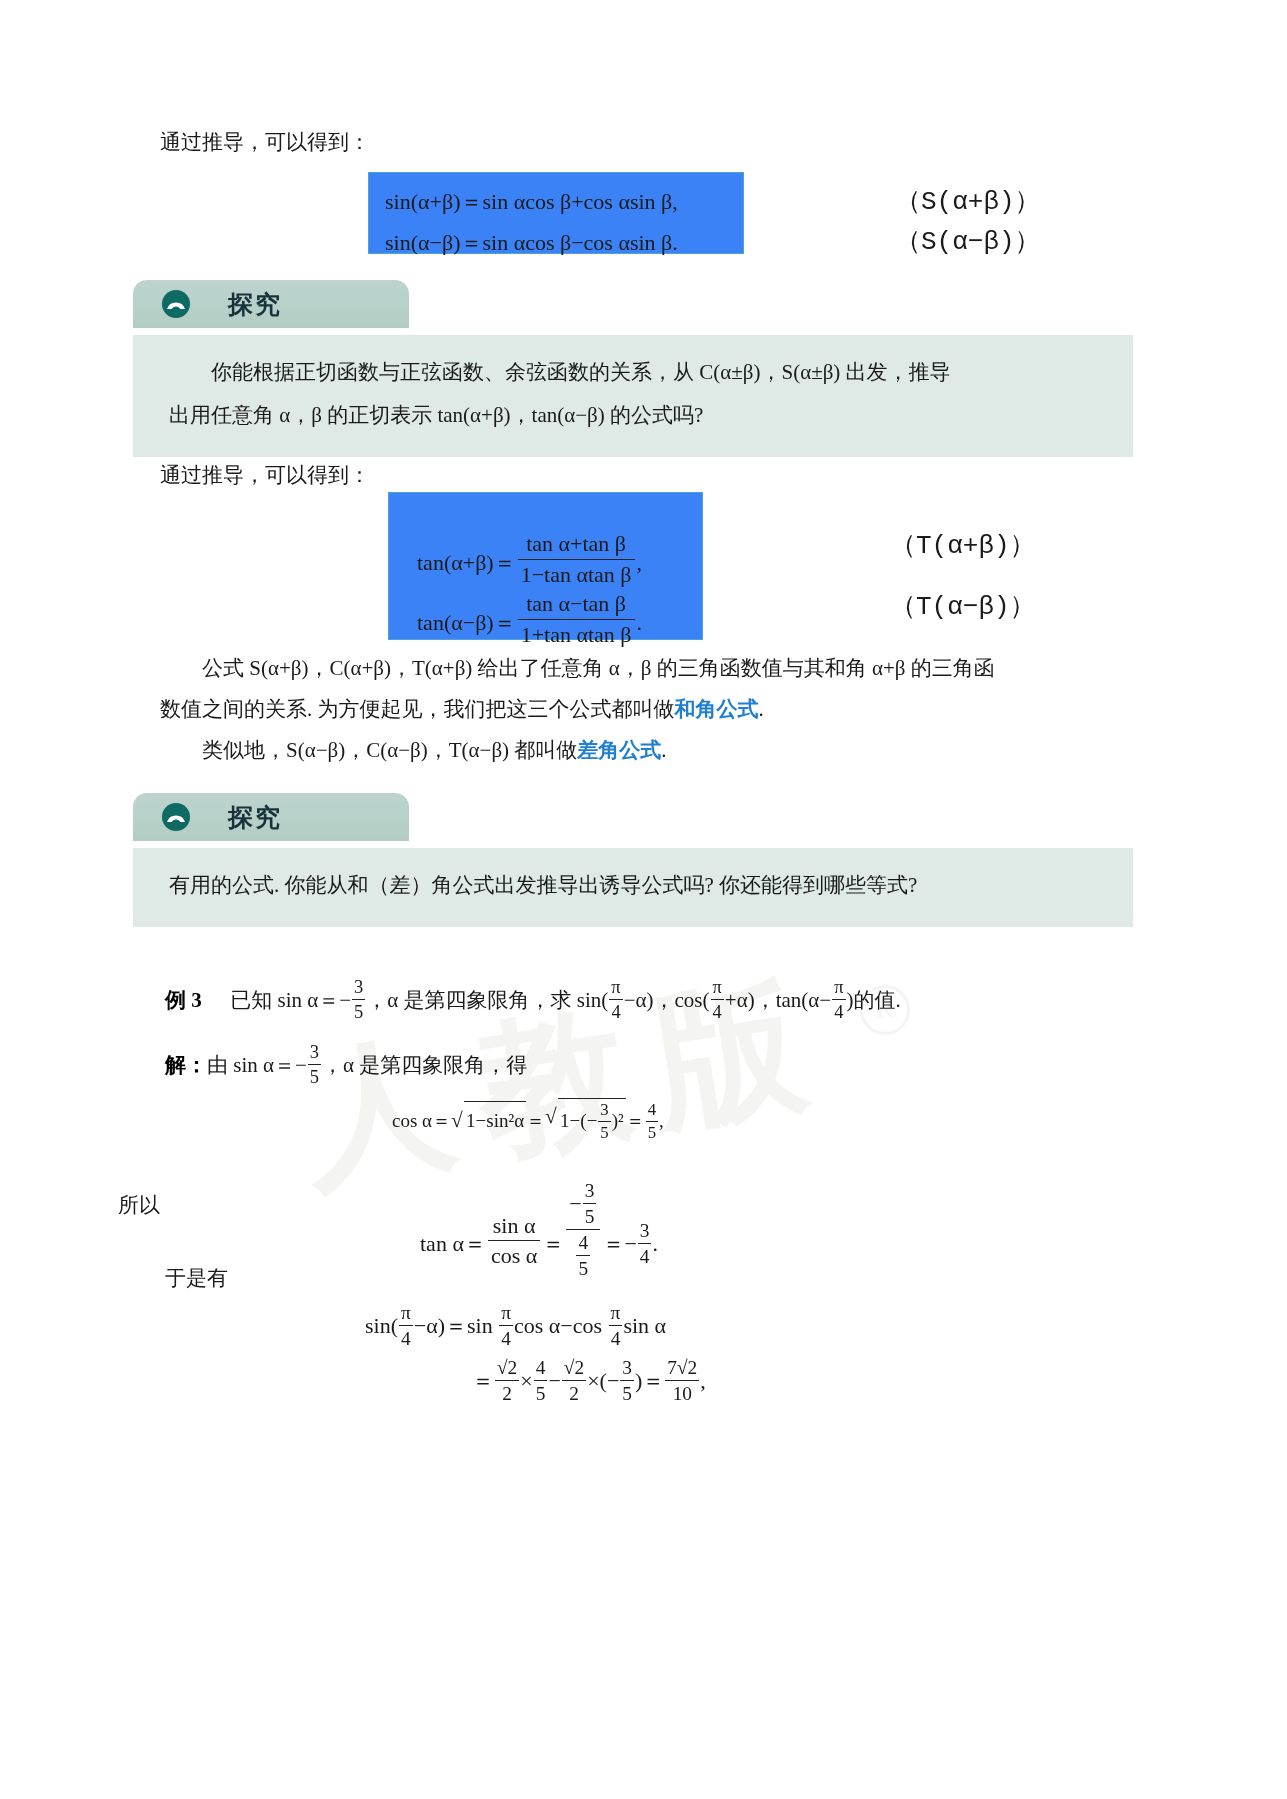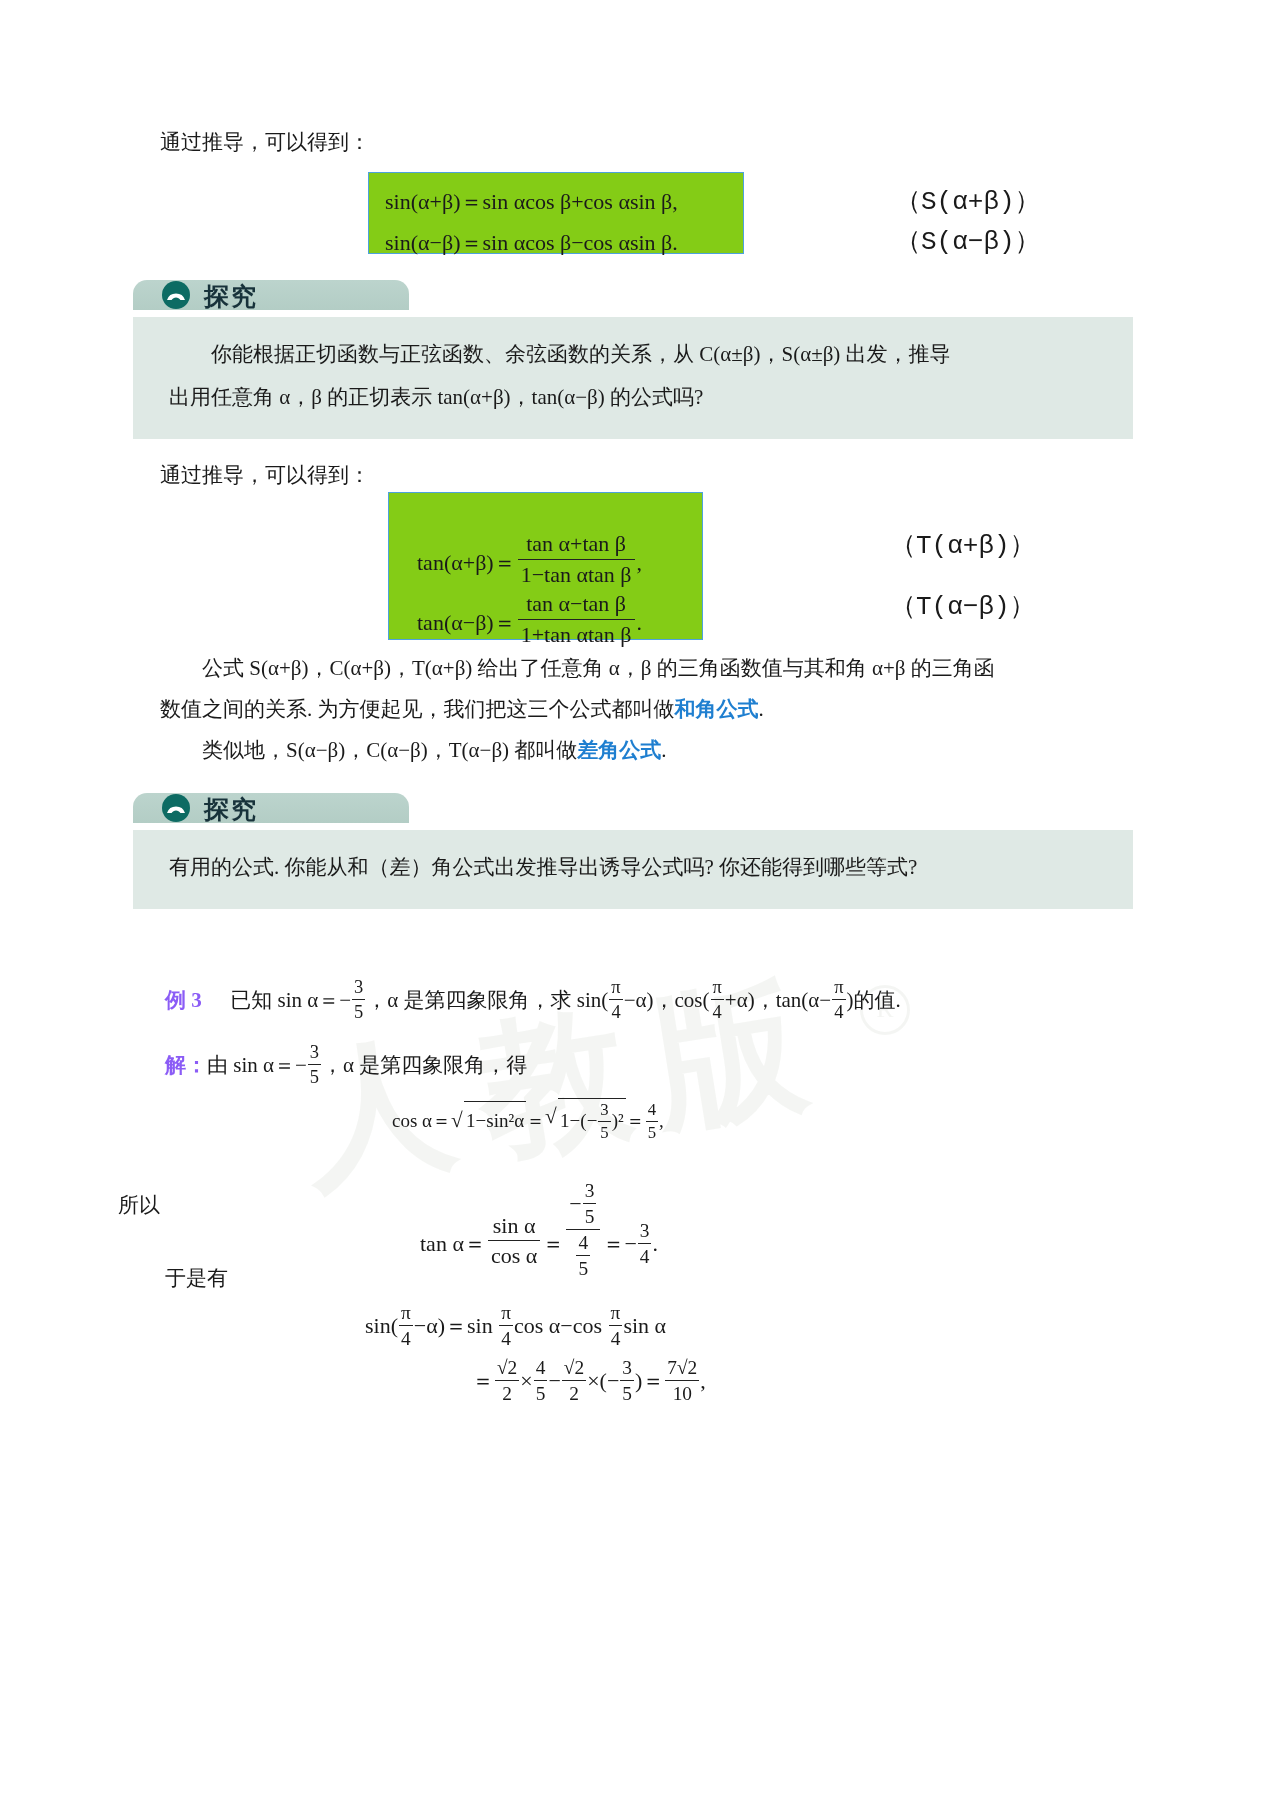--- a/index.html
+++ b/index.html
@@ -33,21 +33,21 @@
 
   
   .cn { font-family:"Liberation Serif","DejaVu Serif",serif; font-size:21px; line-height:1.95; }
   .para { position:absolute; }
   .indent { text-indent:2em; }
 
   
   .fbox{
     position:absolute;
     border:1.5px solid #4da2dd;
-    background:#84cc16;
+    background:#3b82f6;
     box-sizing:border-box;
   }
   .fline{
     font-family:"Liberation Serif",serif;
     font-size:22px;
     white-space:nowrap;
   }
   .tag{
     position:absolute;
     font-family:Liberation Mono, monospace;
@@ -66,40 +66,40 @@
   
   .rad{ display:inline-block; position:relative; padding-left:13px; }
   .rad:before{
     content:"\221A"; position:absolute; left:0; top:-0.08em; font-size:1.12em;
   }
   .radbar{ border-top:1.1px solid #222; padding:0 2px 0 2px; display:inline-block; }
 
   
   .inq{ position:absolute; }
   .inq-tab{
-    height:30px; width:276px;
+    height:48px; width:276px;
     background:linear-gradient(180deg,#bcd4cd 0%,#b3cdc5 100%);
     border-radius:14px 14px 0 0;
-    display:flex; padding-left:28px; box-sizing:border-box;
+    display:flex; align-items:center; padding-left:28px; box-sizing:border-box;gap:24px;
   }
   .inq-tab .lbl{
     font-family:"Liberation Serif","DejaVu Serif",serif;
     font-size:25px; font-weight:700; color:#17323a; margin-left:13px; letter-spacing:2px;
   }
   .inq-icon{ width:30px;height:30px; }
   .inq-body{
     background:#dfe9e5;
     padding:16px 40px 20px 36px;
     box-sizing:border-box;
     margin-top:7px;
   }
   .inq-body .cn{ font-size:21px; line-height:2.05; }
 
   .blue{ color:#1f7fd0; font-weight:700; }
-  .exmark{ color:#8b5cf6; font-weight:700;text-align:right; }
+  .exmark{ color:#000000; font-weight:700;text-align:right; }
 </style>
 </head>
 <body>
 
 <div class="watermark">
   <div class="wm-text">人教版</div>
   <div class="wm-r">R</div>
 </div>
 
 <div class="page">

